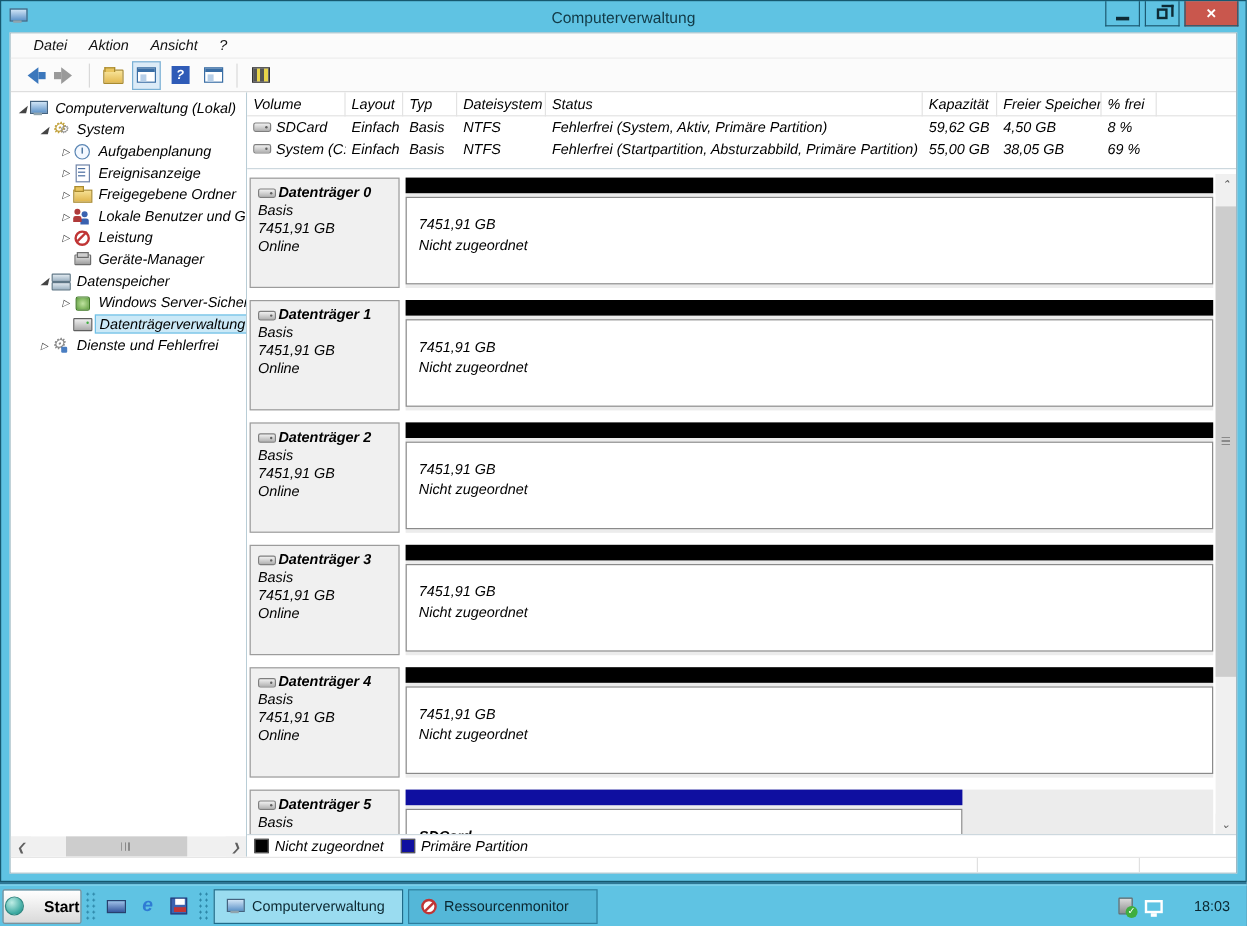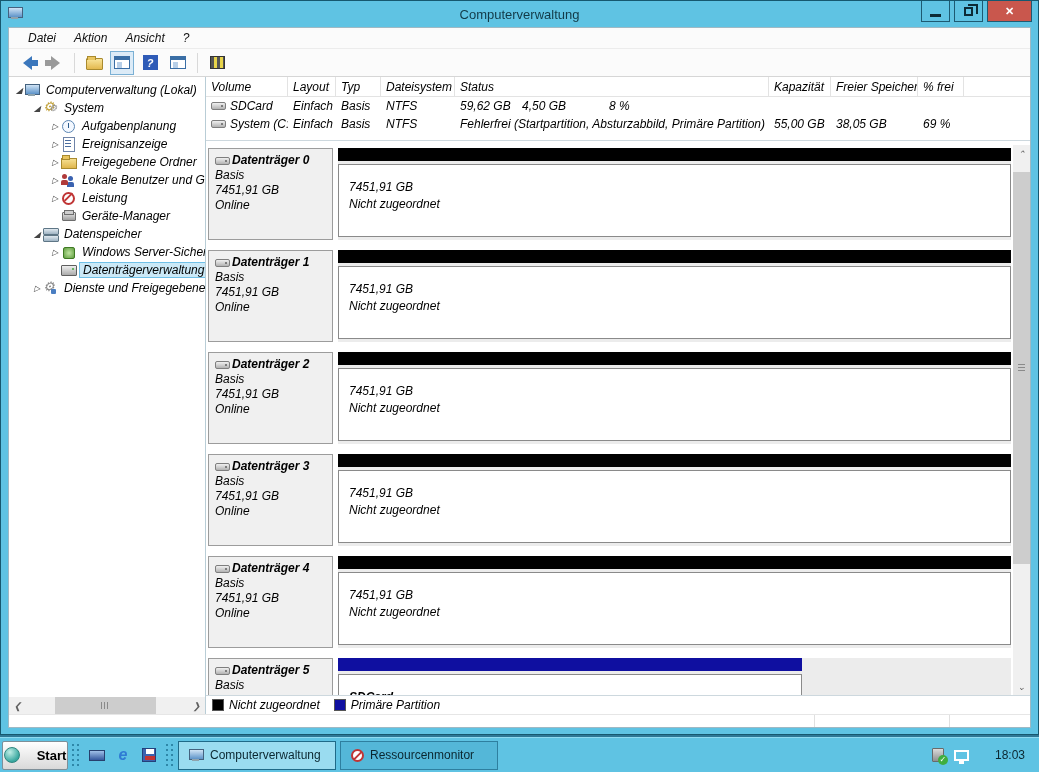--- a/index.html
+++ b/index.html
@@ -285,21 +285,21 @@
 
             <div class="tree-item selected" style="padding-left: 40px;">
               <span class="expander none"></span>
               <span class="ticon diskmgmt-icon"></span>
               <span class="tree-label">Datenträgerverwaltung</span>
             </div>
 
             <div class="tree-item" style="padding-left: 22px;">
               <span class="expander">▷</span>
               <span class="ticon services-icon"></span>
-              <span class="tree-label">Dienste und Freigegebene</span>
+              <span class="tree-label">Dienste und Fehlerfrei</span>
             </div>
 
           <div id="tree-hscroll">
             <div class="scroll-arrow">❮</div>
             <div class="track">
               <div class="thumb">
                   <span class="grip-h"></span>
                 </div>
             </div>
             <div class="scroll-arrow">❯</div>
@@ -330,20 +330,21 @@
             </div>
 
               <div class="vrow">
                 <span class="vcell w0">
                   <span class="drive-icon"></span>
                   <span>SDCard</span>
                 </span>
                 <span class="vcell w1">Einfach</span>
                 <span class="vcell w2">Basis</span>
                 <span class="vcell w3">NTFS</span>
+                <span class="vcell w4">Fehlerfrei (System, Aktiv, Primäre Partition)</span>
                 <span class="vcell w5">59,62 GB</span>
                 <span class="vcell w6">4,50 GB</span>
                 <span class="vcell w7">8 %</span>
               </div>
 
               <div class="vrow">
                 <span class="vcell w0">
                   <span class="drive-icon"></span>
                   <span>System (C:)</span>
                 </span>

